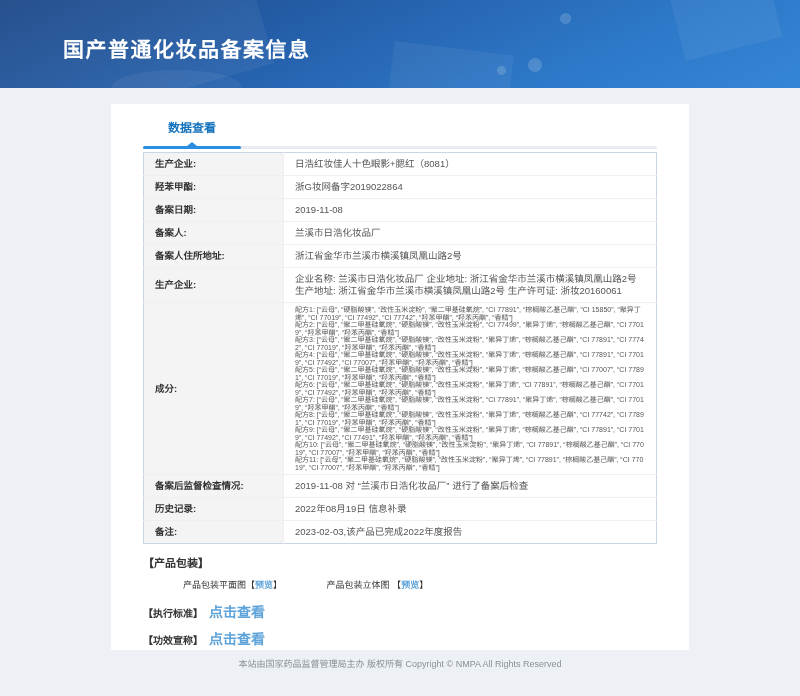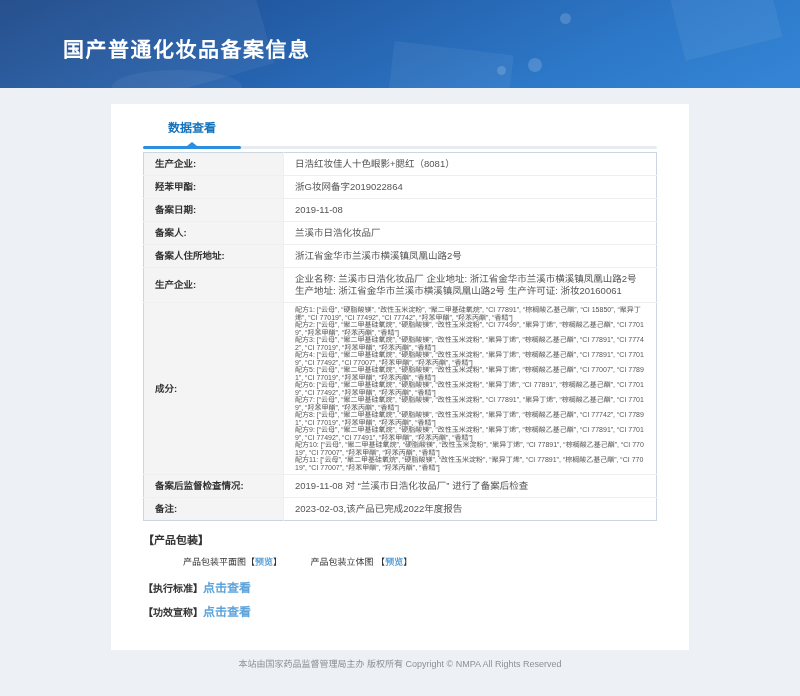--- a/index.html
+++ b/index.html
@@ -91,26 +91,26 @@
   td.val { color: #555; }
   td.val.ing-cell {
     font-size: 7px;
     line-height: 7.5px;
     padding: 3px 11px;
     white-space: pre-wrap;
     color: #555;
   }
   
   .pkg-row { margin: 8px 0 10px 40px; font-size: 9px; color: #333; }
-  .pkg-item-2 { margin-left: 26px; }
+  .pkg-item-2 { margin-left: 42px; }
   .bracket { font-weight: normal; color: #333; }
   a.link { color: #5ea4da; text-decoration: none; cursor: pointer; font-weight: bold; }
   .inline-section { margin-top: 7px; font-size: 10px; }
   .inline-title { font-weight: bold; color: #333; }
-  .inline-section a.link { font-size: 12px; }
+  .inline-section a.link { margin-left: 6px; font-size: 14px; }
   
   .footer {
     padding-top: 7px;
     text-align: center;
     font-size: 9px;
     color: #8b9198;
   }
 </style>
 </head>
 <body>
@@ -177,20 +177,24 @@
 配方8: [“云母”, “聚二甲基硅氧烷”, “硬脂酸镁”, “改性玉米淀粉”, “聚异丁烯”, “棕榈酸乙基己酯”, “CI 77742”, “CI 77891”, “CI 77019”, “羟苯甲酯”, “羟苯丙酯”, “香精”]
 配方9: [“云母”, “聚二甲基硅氧烷”, “硬脂酸镁”, “改性玉米淀粉”, “聚异丁烯”, “棕榈酸乙基己酯”, “CI 77891”, “CI 77019”, “CI 77492”, “CI 77491”, “羟苯甲酯”, “羟苯丙酯”, “香精”]
 配方10: [“云母”, “聚二甲基硅氧烷”, “硬脂酸镁”, “改性玉米淀粉”, “聚异丁烯”, “CI 77891”, “棕榈酸乙基己酯”, “CI 77019”, “CI 77007”, “羟苯甲酯”, “羟苯丙酯”, “香精”]
 配方11: [“云母”, “聚二甲基硅氧烷”, “硬脂酸镁”, “改性玉米淀粉”, “聚异丁烯”, “CI 77891”, “棕榈酸乙基己酯”, “CI 77019”, “CI 77007”, “羟苯甲酯”, “羟苯丙酯”, “香精”]</td>
       </tr>
       <tr>
         <td class="lbl">备案后监督检查情况:</td>
         <td class="val">2019-11-08 对 “兰溪市日浩化妆品厂” 进行了备案后检查</td>
       </tr>
       <tr>
+        <td class="lbl">历史记录:</td>
+        <td class="val">2022年08月19日 信息补录</td>
+      </tr>
+      <tr>
         <td class="lbl">备注:</td>
         <td class="val">2023-02-03,该产品已完成2022年度报告</td>
       </tr>
     </tbody>
   </table>
 
   <div class="section-title">【产品包装】</div>
 
   <div class="pkg-row">
     <span class="pkg-item"><span>产品包装平面图</span><span class="bracket">【</span><a class="link">预览</a><span class="bracket">】</span></span>

